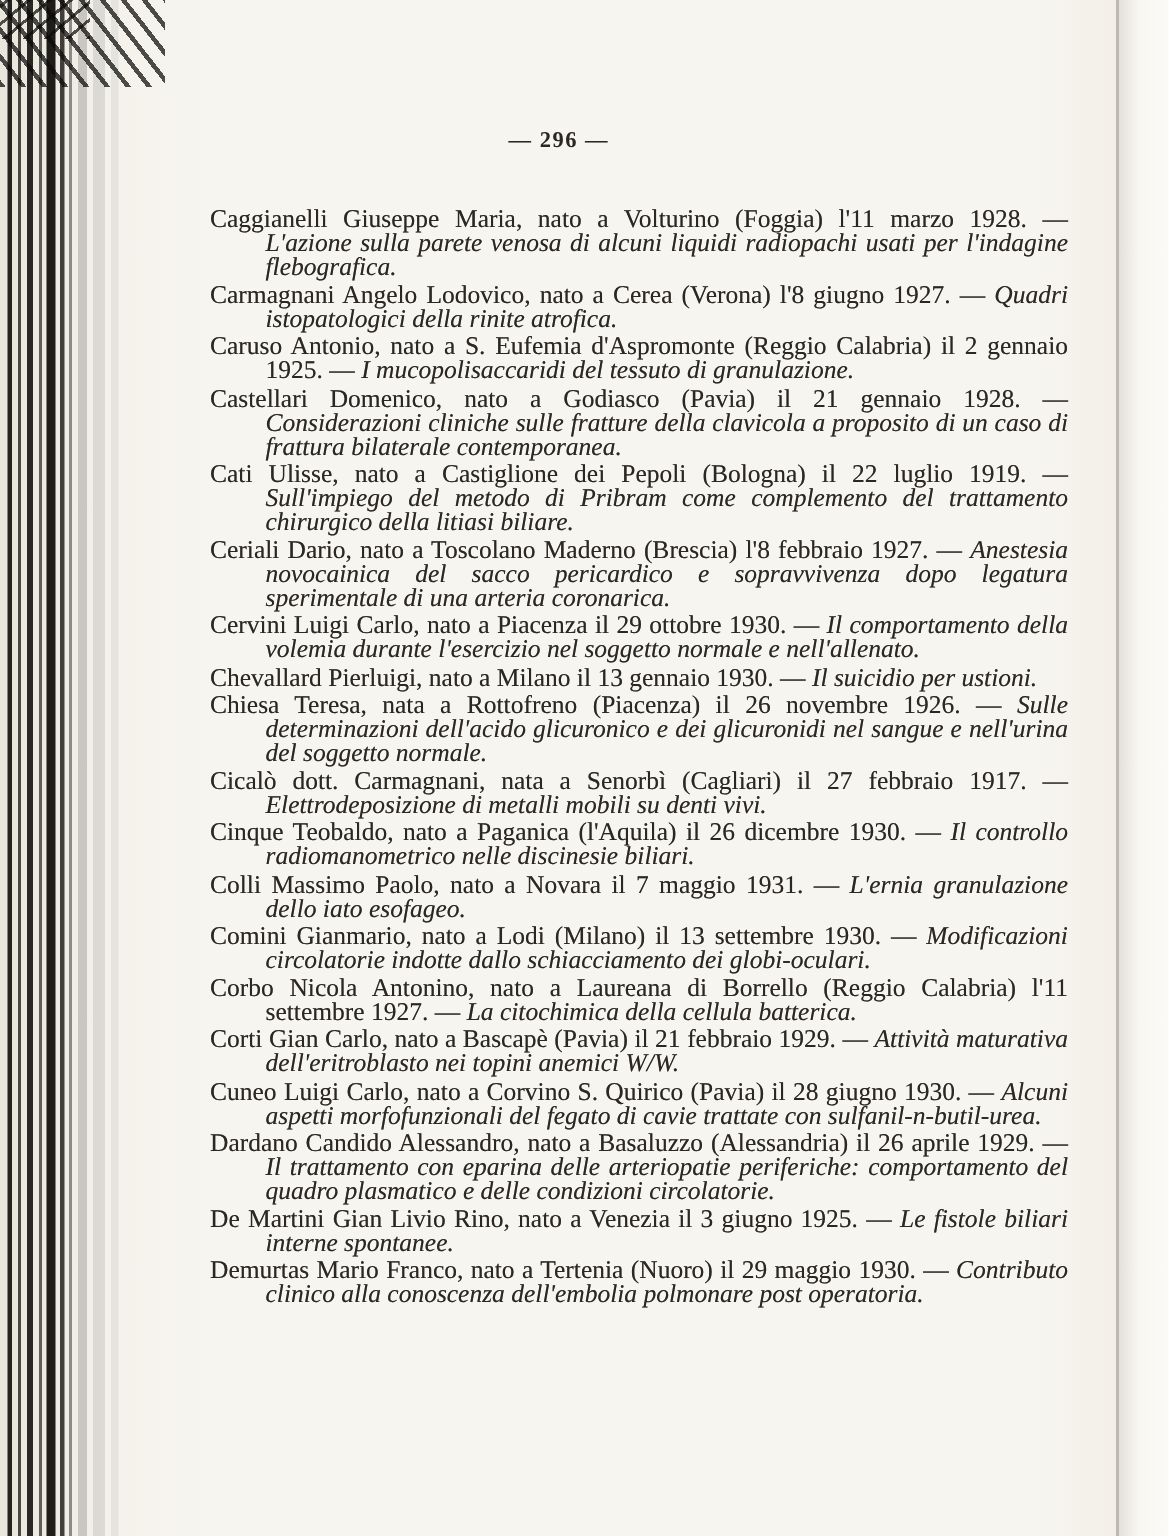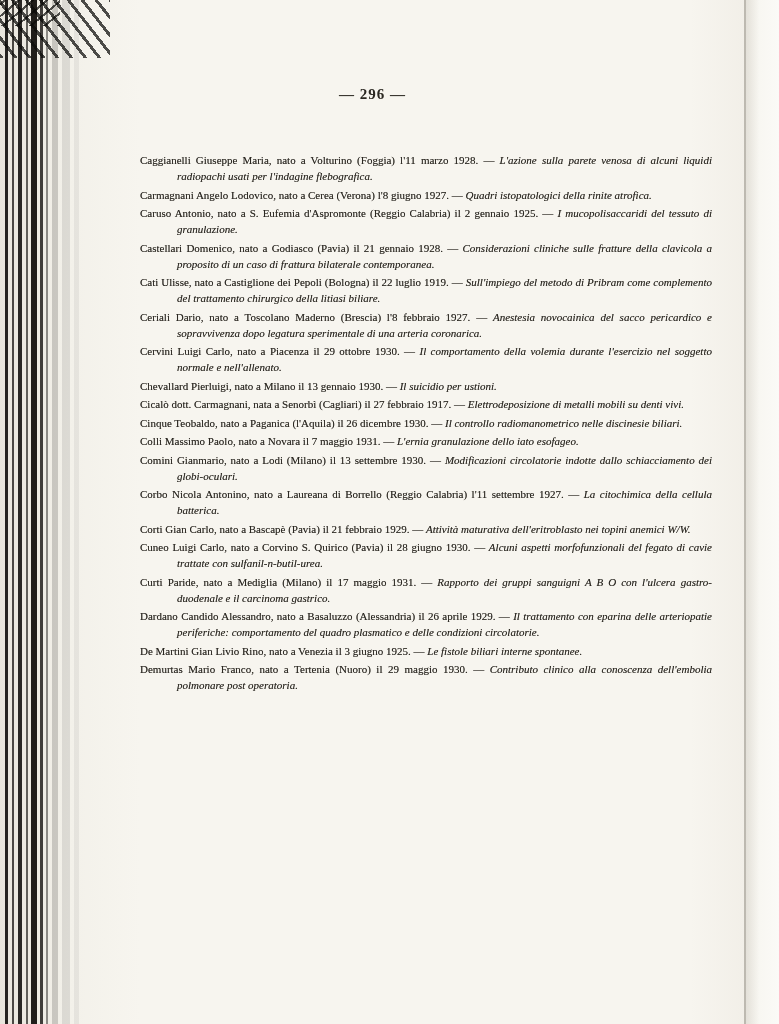--- a/index.html
+++ b/index.html
@@ -54,23 +54,23 @@
     top: 86px; left: 0; width: 745px;
     text-align: center;
     font-size: 15px;
     font-weight: bold;
     letter-spacing: 1px;
     color: #2b2822;
   }
   .entries {
     position: absolute;
     left: 140px;
-    top: 152px;
+    top: 138px;
     width: 572px;
-    font-size: 11px;
+    font-size: 17px;
     line-height: 16px;
     text-align: justify;
   }
   .entry {
     margin: 0 0 2.5px 0;
     padding-left: 37px;
     text-indent: -37px;
     text-shadow: 0 0 .4px rgba(43,40,34,.55);
   }
   .entry .name   { font-style: normal; }
@@ -110,37 +110,37 @@
       <p class="entry"><span class="name">Castellari Domenico</span><span class="details">, nato a Godiasco (Pavia) il 21 gennaio 1928. — </span><span class="thesis">Considerazioni cliniche sulle fratture della clavicola a proposito di un caso di frattura bilaterale contemporanea.</span></p>
 
       <p class="entry"><span class="name">Cati Ulisse</span><span class="details">, nato a Castiglione dei Pepoli (Bologna) il 22 luglio 1919. — </span><span class="thesis">Sull'impiego del metodo di Pribram come complemento del trattamento chirurgico della litiasi biliare.</span></p>
 
       <p class="entry"><span class="name">Ceriali Dario</span><span class="details">, nato a Toscolano Maderno (Brescia) l'8 febbraio 1927. — </span><span class="thesis">Anestesia novocainica del sacco pericardico e sopravvivenza dopo legatura sperimentale di una arteria coronarica.</span></p>
 
       <p class="entry"><span class="name">Cervini Luigi Carlo</span><span class="details">, nato a Piacenza il 29 ottobre 1930. — </span><span class="thesis">Il comportamento della volemia durante l'esercizio nel soggetto normale e nell'allenato.</span></p>
 
       <p class="entry"><span class="name">Chevallard Pierluigi</span><span class="details">, nato a Milano il 13 gennaio 1930. — </span><span class="thesis">Il suicidio per ustioni.</span></p>
 
+      <p class="entry"><span class="name">Chiesa Teresa</span><span class="details">, nata a Rottofreno (Piacenza) il 26 novembre 1926. — </span><span class="thesis">Sulle determinazioni dell'acido glicuronico e dei glicuronidi nel sangue e nell'urina del soggetto normale.</span></p>
 
       <p class="entry"><span class="name">Cicalò dott. Carmagnani</span><span class="details">, nata a Senorbì (Cagliari) il 27 febbraio 1917. — </span><span class="thesis">Elettrodeposizione di metalli mobili su denti vivi.</span></p>
 
       <p class="entry"><span class="name">Cinque Teobaldo</span><span class="details">, nato a Paganica (l'Aquila) il 26 dicembre 1930. — </span><span class="thesis">Il controllo radiomanometrico nelle discinesie biliari.</span></p>
 
 
       <p class="entry"><span class="name">Colli Massimo Paolo</span><span class="details">, nato a Novara il 7 maggio 1931. — </span><span class="thesis">L'ernia granulazione dello iato esofageo.</span></p>
 
       <p class="entry"><span class="name">Comini Gianmario</span><span class="details">, nato a Lodi (Milano) il 13 settembre 1930. — </span><span class="thesis">Modificazioni circolatorie indotte dallo schiacciamento dei globi-oculari.</span></p>
 
       <p class="entry"><span class="name">Corbo Nicola Antonino</span><span class="details">, nato a Laureana di Borrello (Reggio Calabria) l'11 settembre 1927. — </span><span class="thesis">La citochimica della cellula batterica.</span></p>
 
       <p class="entry"><span class="name">Corti Gian Carlo</span><span class="details">, nato a Bascapè (Pavia) il 21 febbraio 1929. — </span><span class="thesis">Attività maturativa dell'eritroblasto nei topini anemici W/W.</span></p>
 
       <p class="entry"><span class="name">Cuneo Luigi Carlo</span><span class="details">, nato a Corvino S. Quirico (Pavia) il 28 giugno 1930. — </span><span class="thesis">Alcuni aspetti morfofunzionali del fegato di cavie trattate con sulfanil-n-butil-urea.</span></p>
 
-      <p class="entry"><span class="name">Curti Paride</span><span class="details">, nato a Mediglia (Milano) il 17 maggio 1931. — </span><span class="thesis">Rapporto dei gruppi sanguigni A B O con l'ulcera gastro-duodenale e il carcinoma gastrico.</span></p>
 
       <p class="entry"><span class="name">Dardano Candido Alessandro</span><span class="details">, nato a Basaluzzo (Alessandria) il 26 aprile 1929. — </span><span class="thesis">Il trattamento con eparina delle arteriopatie periferiche: comportamento del quadro plasmatico e delle condizioni circolatorie.</span></p>
 
 
       <p class="entry"><span class="name">De Martini Gian Livio Rino</span><span class="details">, nato a Venezia il 3 giugno 1925. — </span><span class="thesis">Le fistole biliari interne spontanee.</span></p>
 
       <p class="entry"><span class="name">Demurtas Mario Franco</span><span class="details">, nato a Tertenia (Nuoro) il 29 maggio 1930. — </span><span class="thesis">Contributo clinico alla conoscenza dell'embolia polmonare post operatoria.</span></p>
     </div>
 
 </div>

